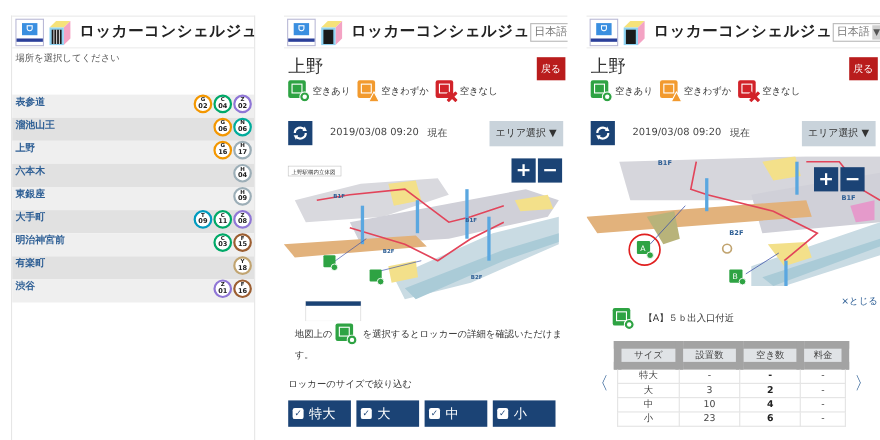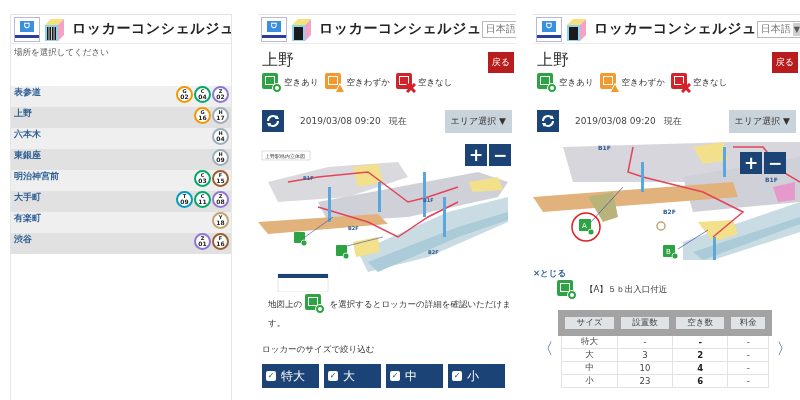--- a/index.html
+++ b/index.html
@@ -53,21 +53,21 @@
   .zbtn { width: 22px; height: 22px; background: #1b4375; color: #fff; font-size: 17px; font-weight: bold; display: flex; align-items: center; justify-content: center; line-height: 1; }
 
   .detail-title { font-size: 8.5px; color: #333; padding: 0 4px; margin-top: 2px; }
   .detail-text { font-size: 8.5px; color: #333; padding: 2px 4px 0 10px; line-height: 18px; }
   .detail-text .inl { display: inline-block; vertical-align: middle; }
   .filter-label { font-size: 8.5px; color: #333; padding: 0 4px; margin-top: 12px; }
   .filters { display: flex; gap: 5px; padding: 0 4px; margin-top: 8px; }
   .filter-btn { width: 57px; height: 24px; background: #1b4375; color: #fff; display: flex; align-items: center; padding-left: 4px; font-size: 12px; }
   .chk { width: 10px; height: 10px; background: #fff; border-radius: 2px; color: #1b4375; font-size: 8px; line-height: 10px; text-align: center; margin-right: 5px; font-weight: bold; }
 
-  .close-link { font-size: 8.5px; color: #2e5f95; padding-right: 14px; margin-top: 8px; font-weight: bold; }
+  .close-link { text-align: right; font-size: 8.5px; color: #2e5f95; padding-right: 2px; margin-top: 8px; }
   .locker-head { display: flex; align-items: center; padding-left: 24px; margin-top: 0px; }
   .locker-name { font-size: 8.5px; color: #333; margin-left: 6px; }
   .tbl-wrap { display: flex; align-items: center; margin-top: 10px; }
   .nav-arrow { width: 25px; text-align: center; font-size: 16px; color: #2e5f95; }
   table.lk-table { border-collapse: collapse; width: 214px; font-size: 8.5px; }
   table.lk-table th { background: #e0e3e6; color: #444; font-weight: normal; height: 15px; border: 7px solid #a3a3a3; }
   table.lk-table td { text-align: center; height: 13px; border: 1px solid #e3e3e3; color: #444; }
   table.lk-table td.bold { font-weight: bold; color: #222; }
 </style>
 </head>
@@ -106,20 +106,33 @@
             <span class="l">C</span>
             <span class="n">04</span>
           </span>
           <span class="badge" style="border-color: rgb(143, 118, 214);">
             <span class="l">Z</span>
             <span class="n">02</span>
           </span>
         </span>
       </div>
       <div class="station-row">
+        <span class="station-name">溜池山王</span>
+        <span class="badges">
+          <span class="badge" style="border-color: rgb(243, 151, 0);">
+            <span class="l">G</span>
+            <span class="n">06</span>
+          </span>
+          <span class="badge" style="border-color: rgb(0, 172, 155);">
+            <span class="l">N</span>
+            <span class="n">06</span>
+          </span>
+        </span>
+      </div>
+      <div class="station-row">
         <span class="station-name">上野</span>
         <span class="badges">
           <span class="badge" style="border-color: rgb(243, 151, 0);">
             <span class="l">G</span>
             <span class="n">16</span>
           </span>
           <span class="badge" style="border-color: rgb(156, 174, 183);">
             <span class="l">H</span>
             <span class="n">17</span>
           </span>
@@ -137,46 +150,46 @@
       <div class="station-row">
         <span class="station-name">東銀座</span>
         <span class="badges">
           <span class="badge" style="border-color: rgb(156, 174, 183);">
             <span class="l">H</span>
             <span class="n">09</span>
           </span>
         </span>
       </div>
       <div class="station-row">
+        <span class="station-name">大手町</span>
+        <span class="badges">
+          <span class="badge" style="border-color: rgb(0, 155, 191);">
+            <span class="l">T</span>
+            <span class="n">09</span>
+          </span>
+          <span class="badge" style="border-color: rgb(0, 169, 104);">
+            <span class="l">C</span>
+            <span class="n">11</span>
+          </span>
+          <span class="badge" style="border-color: rgb(143, 118, 214);">
+            <span class="l">Z</span>
+            <span class="n">08</span>
+          </span>
+        </span>
+      </div>
+      <div class="station-row">
         <span class="station-name">明治神宮前</span>
         <span class="badges">
           <span class="badge" style="border-color: rgb(0, 169, 104);">
             <span class="l">C</span>
             <span class="n">03</span>
           </span>
           <span class="badge" style="border-color: rgb(156, 94, 49);">
             <span class="l">F</span>
             <span class="n">15</span>
-          </span>
-        </span>
-      </div>
-      <div class="station-row">
-        <span class="station-name">大手町</span>
-        <span class="badges">
-          <span class="badge" style="border-color: rgb(0, 155, 191);">
-            <span class="l">T</span>
-            <span class="n">09</span>
-          </span>
-          <span class="badge" style="border-color: rgb(0, 169, 104);">
-            <span class="l">C</span>
-            <span class="n">11</span>
-          </span>
-          <span class="badge" style="border-color: rgb(143, 118, 214);">
-            <span class="l">Z</span>
-            <span class="n">08</span>
           </span>
         </span>
       </div>
       <div class="station-row">
         <span class="station-name">有楽町</span>
         <span class="badges">
           <span class="badge" style="border-color: rgb(193, 164, 112);">
             <span class="l">Y</span>
             <span class="n">18</span>
           </span>

